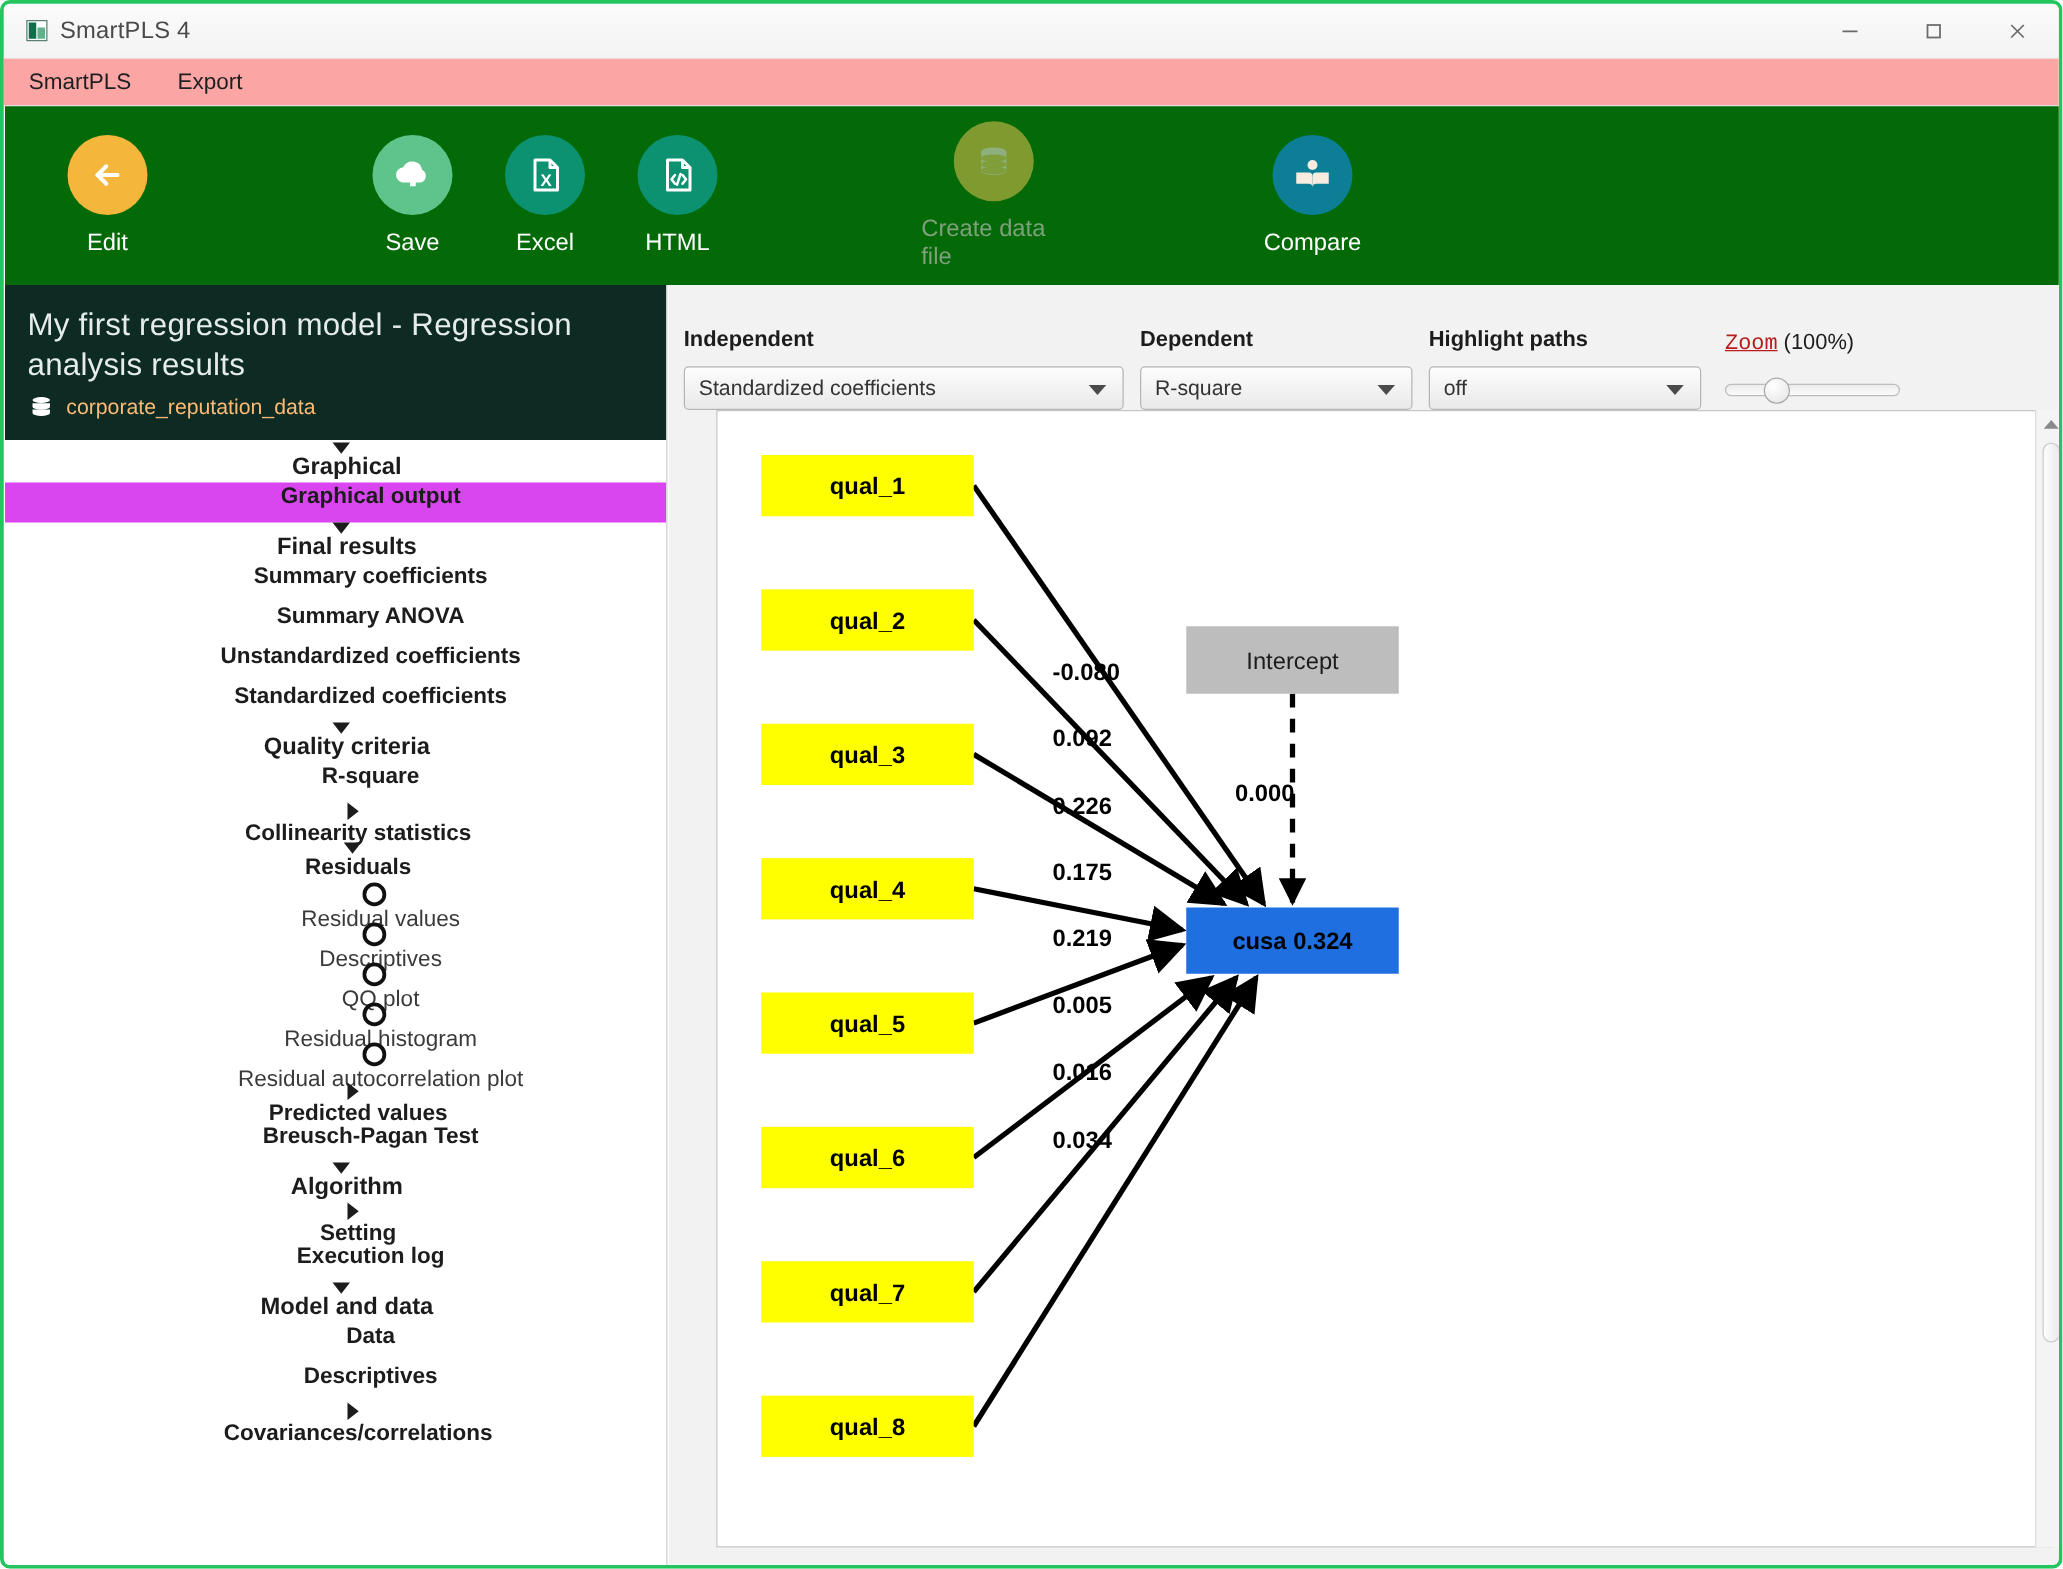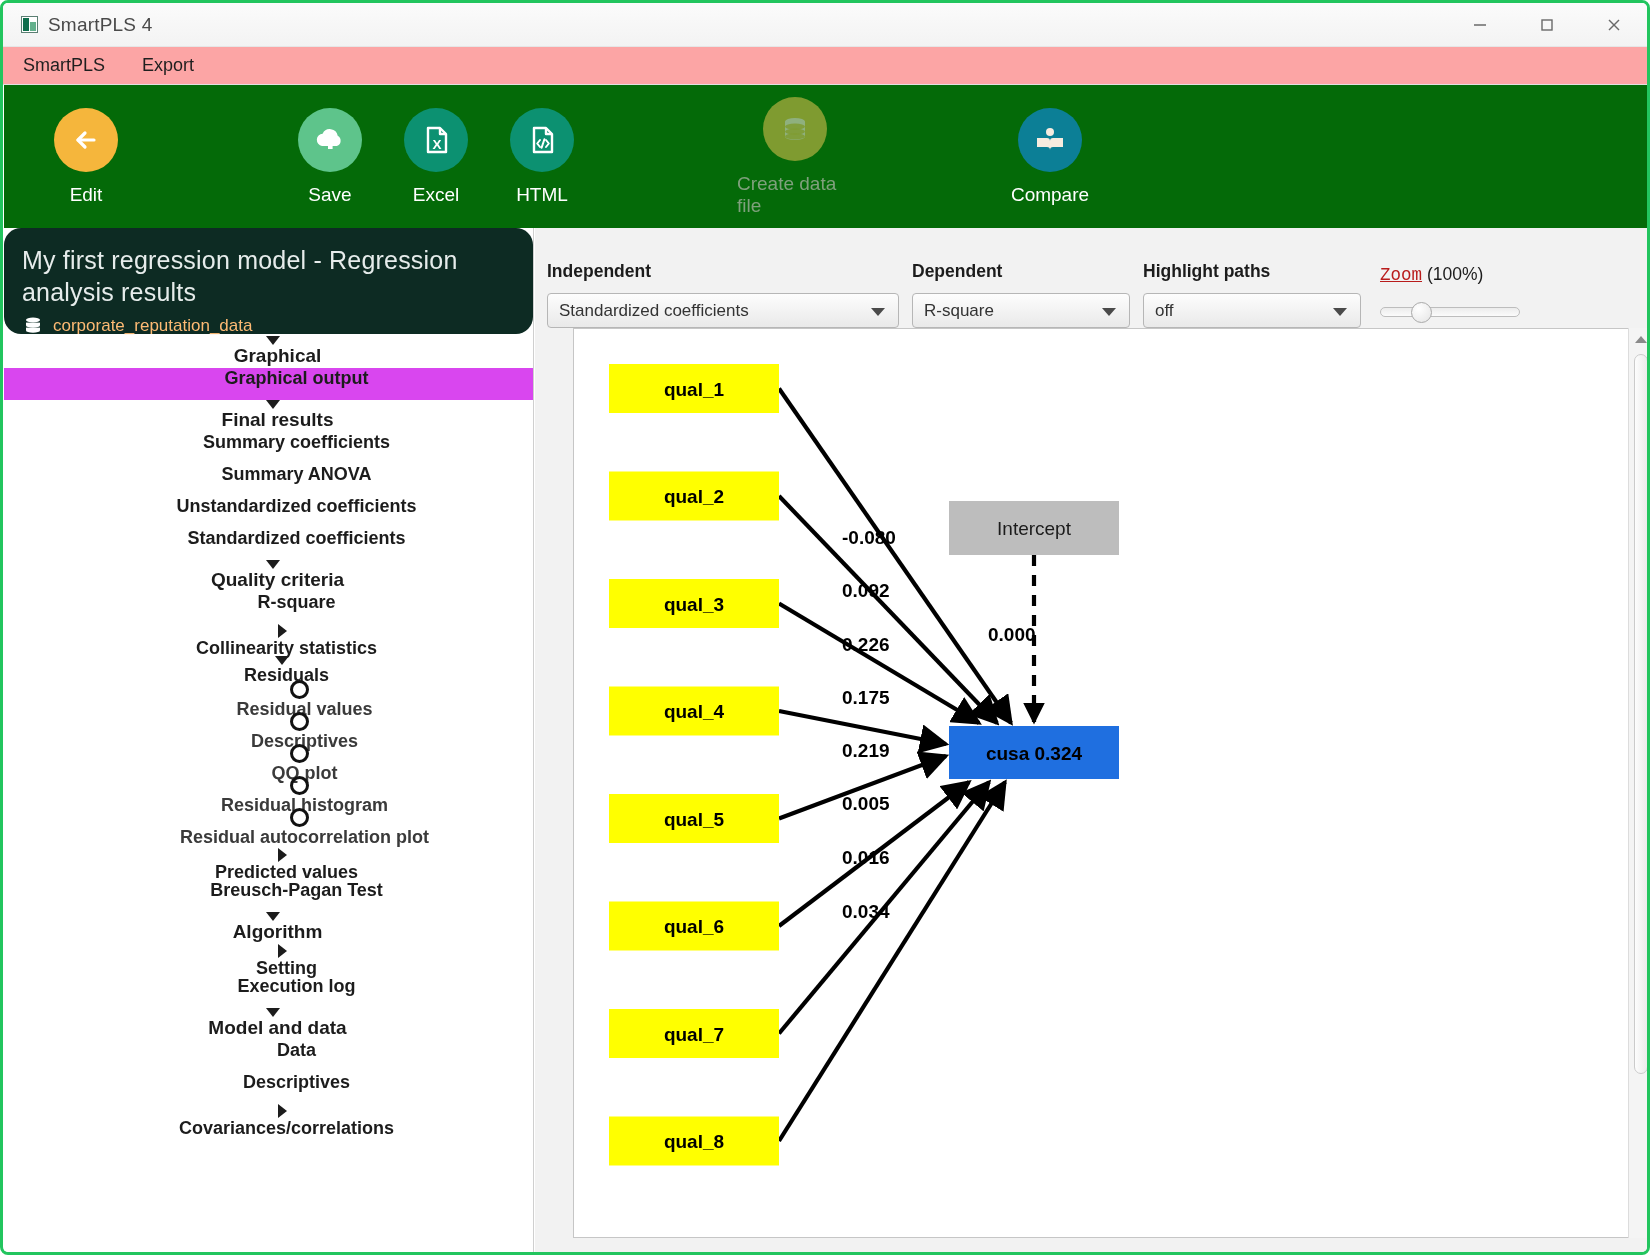--- a/index.html
+++ b/index.html
@@ -79,41 +79,40 @@
 
   
   .sidebar {
     position: absolute; left: 1px; top: 225px; width: 530px; height: 1028px;
     background: #ffffff;
     border-right: 1px solid #cfcfcf;
     overflow: hidden;
   }
   .sb-header {
     background: #0d2b23; color: #e9efee; padding: 16px 18px 12px 18px;
-    height: 106px;
-    border-radius: 17px;
+    height: 124px;
   }
   .sb-title {
     font-size: 25px; line-height: 1.28; color: #e6eceb; font-weight: 400;
     letter-spacing: .2px;
   }
   .sb-sub {
     display: flex; align-items: center; margin-top: 7px;
     font-size: 17px; color: #fdba74;
   }
   .sb-db-icon { margin-right: 9px; display: flex; }
   .tree { padding-top: 2px; }
   .tree-row {
     display: flex; align-items: center; height: 32px;
     font-size: 18px; color: #1c1c1c; padding-left: 18px; flex-direction: column;
   }
   .tree-row.lvl0 { font-weight: bold; font-size: 19px; }
   .tree-row.lvl1 { font-weight: bold; padding-left: 56px; }
   .tree-row.lvl1.arrowed { padding-left: 36px; }
-  .tree-row.lvl2 { font-weight: bold; padding-left: 72px; color: #3a3a3a; justify-content: flex-end; }
+  .tree-row.lvl2 { font-weight: normal; padding-left: 72px; color: #3a3a3a; }
   .tree-row.selected { background: #d946ef; }
   .caret-down {
     width: 0; height: 0; border-left: 7px solid transparent; border-right: 7px solid transparent;
     border-top: 9px solid #1c1c1c; margin-right: 9px; flex: none;
   }
   .caret-right {
     width: 0; height: 0; border-top: 7px solid transparent; border-bottom: 7px solid transparent;
     border-left: 9px solid #1c1c1c; margin-right: 9px; flex: none;
   }
   .radio-circle {

